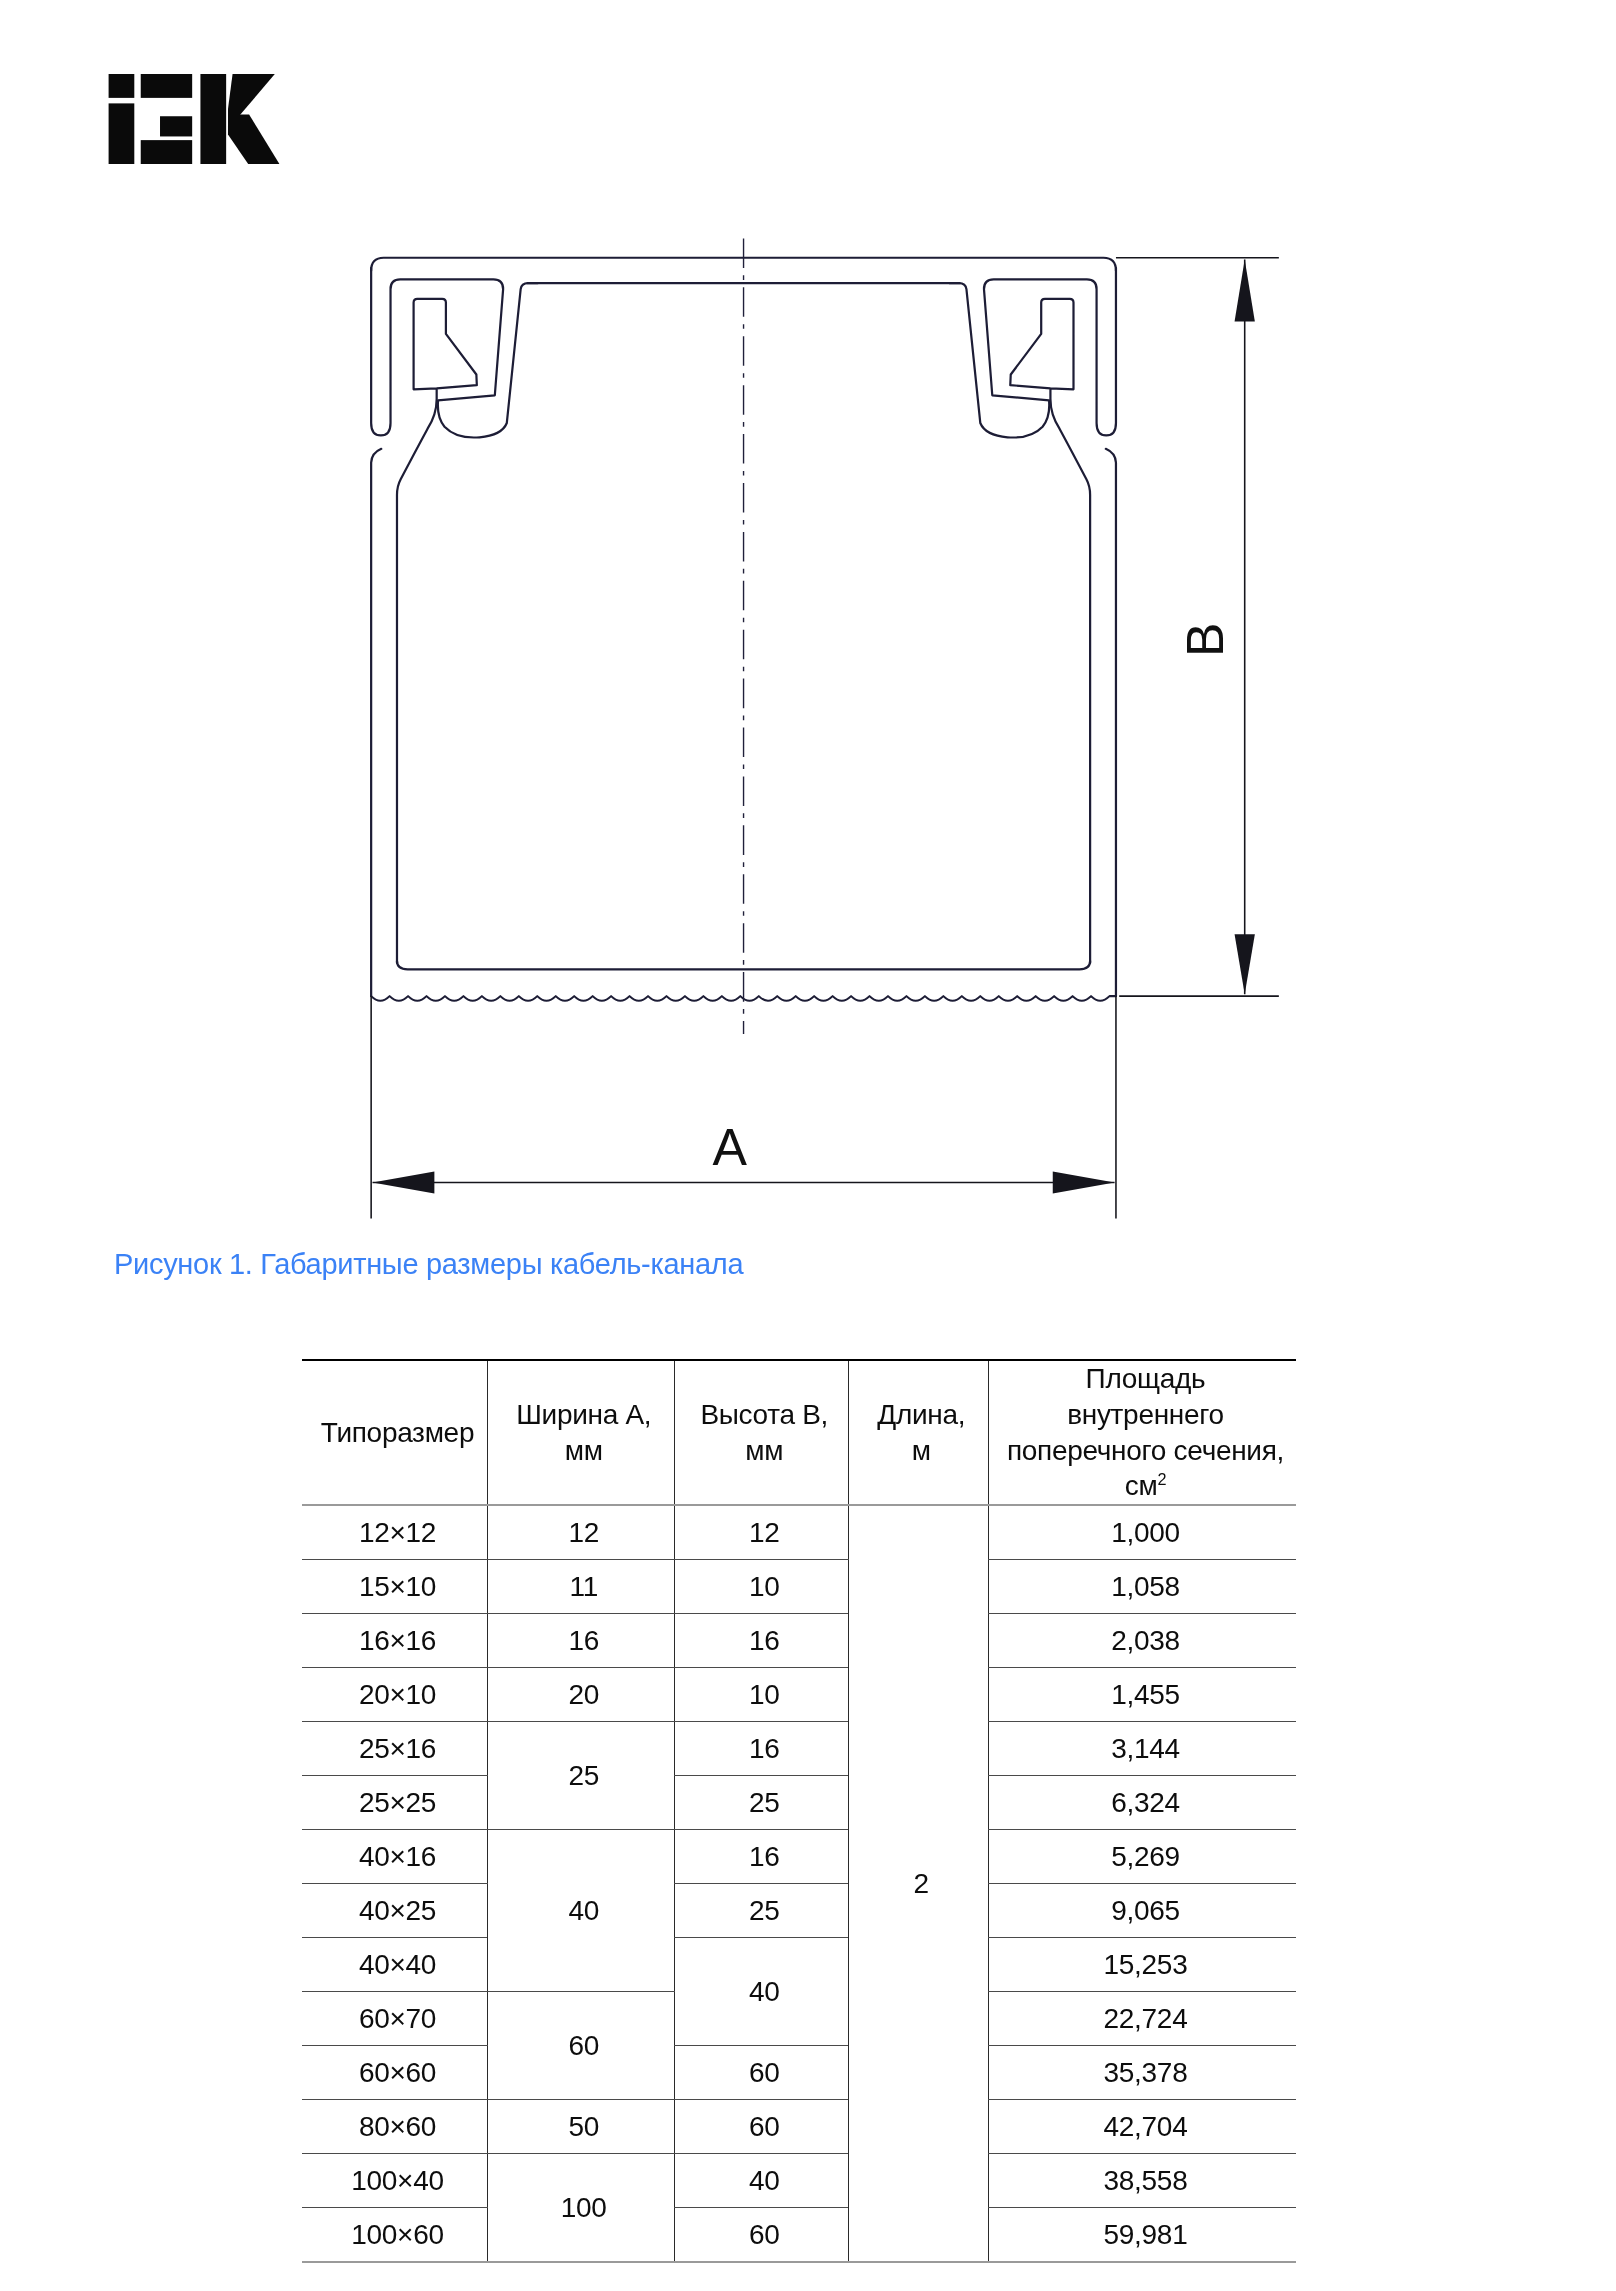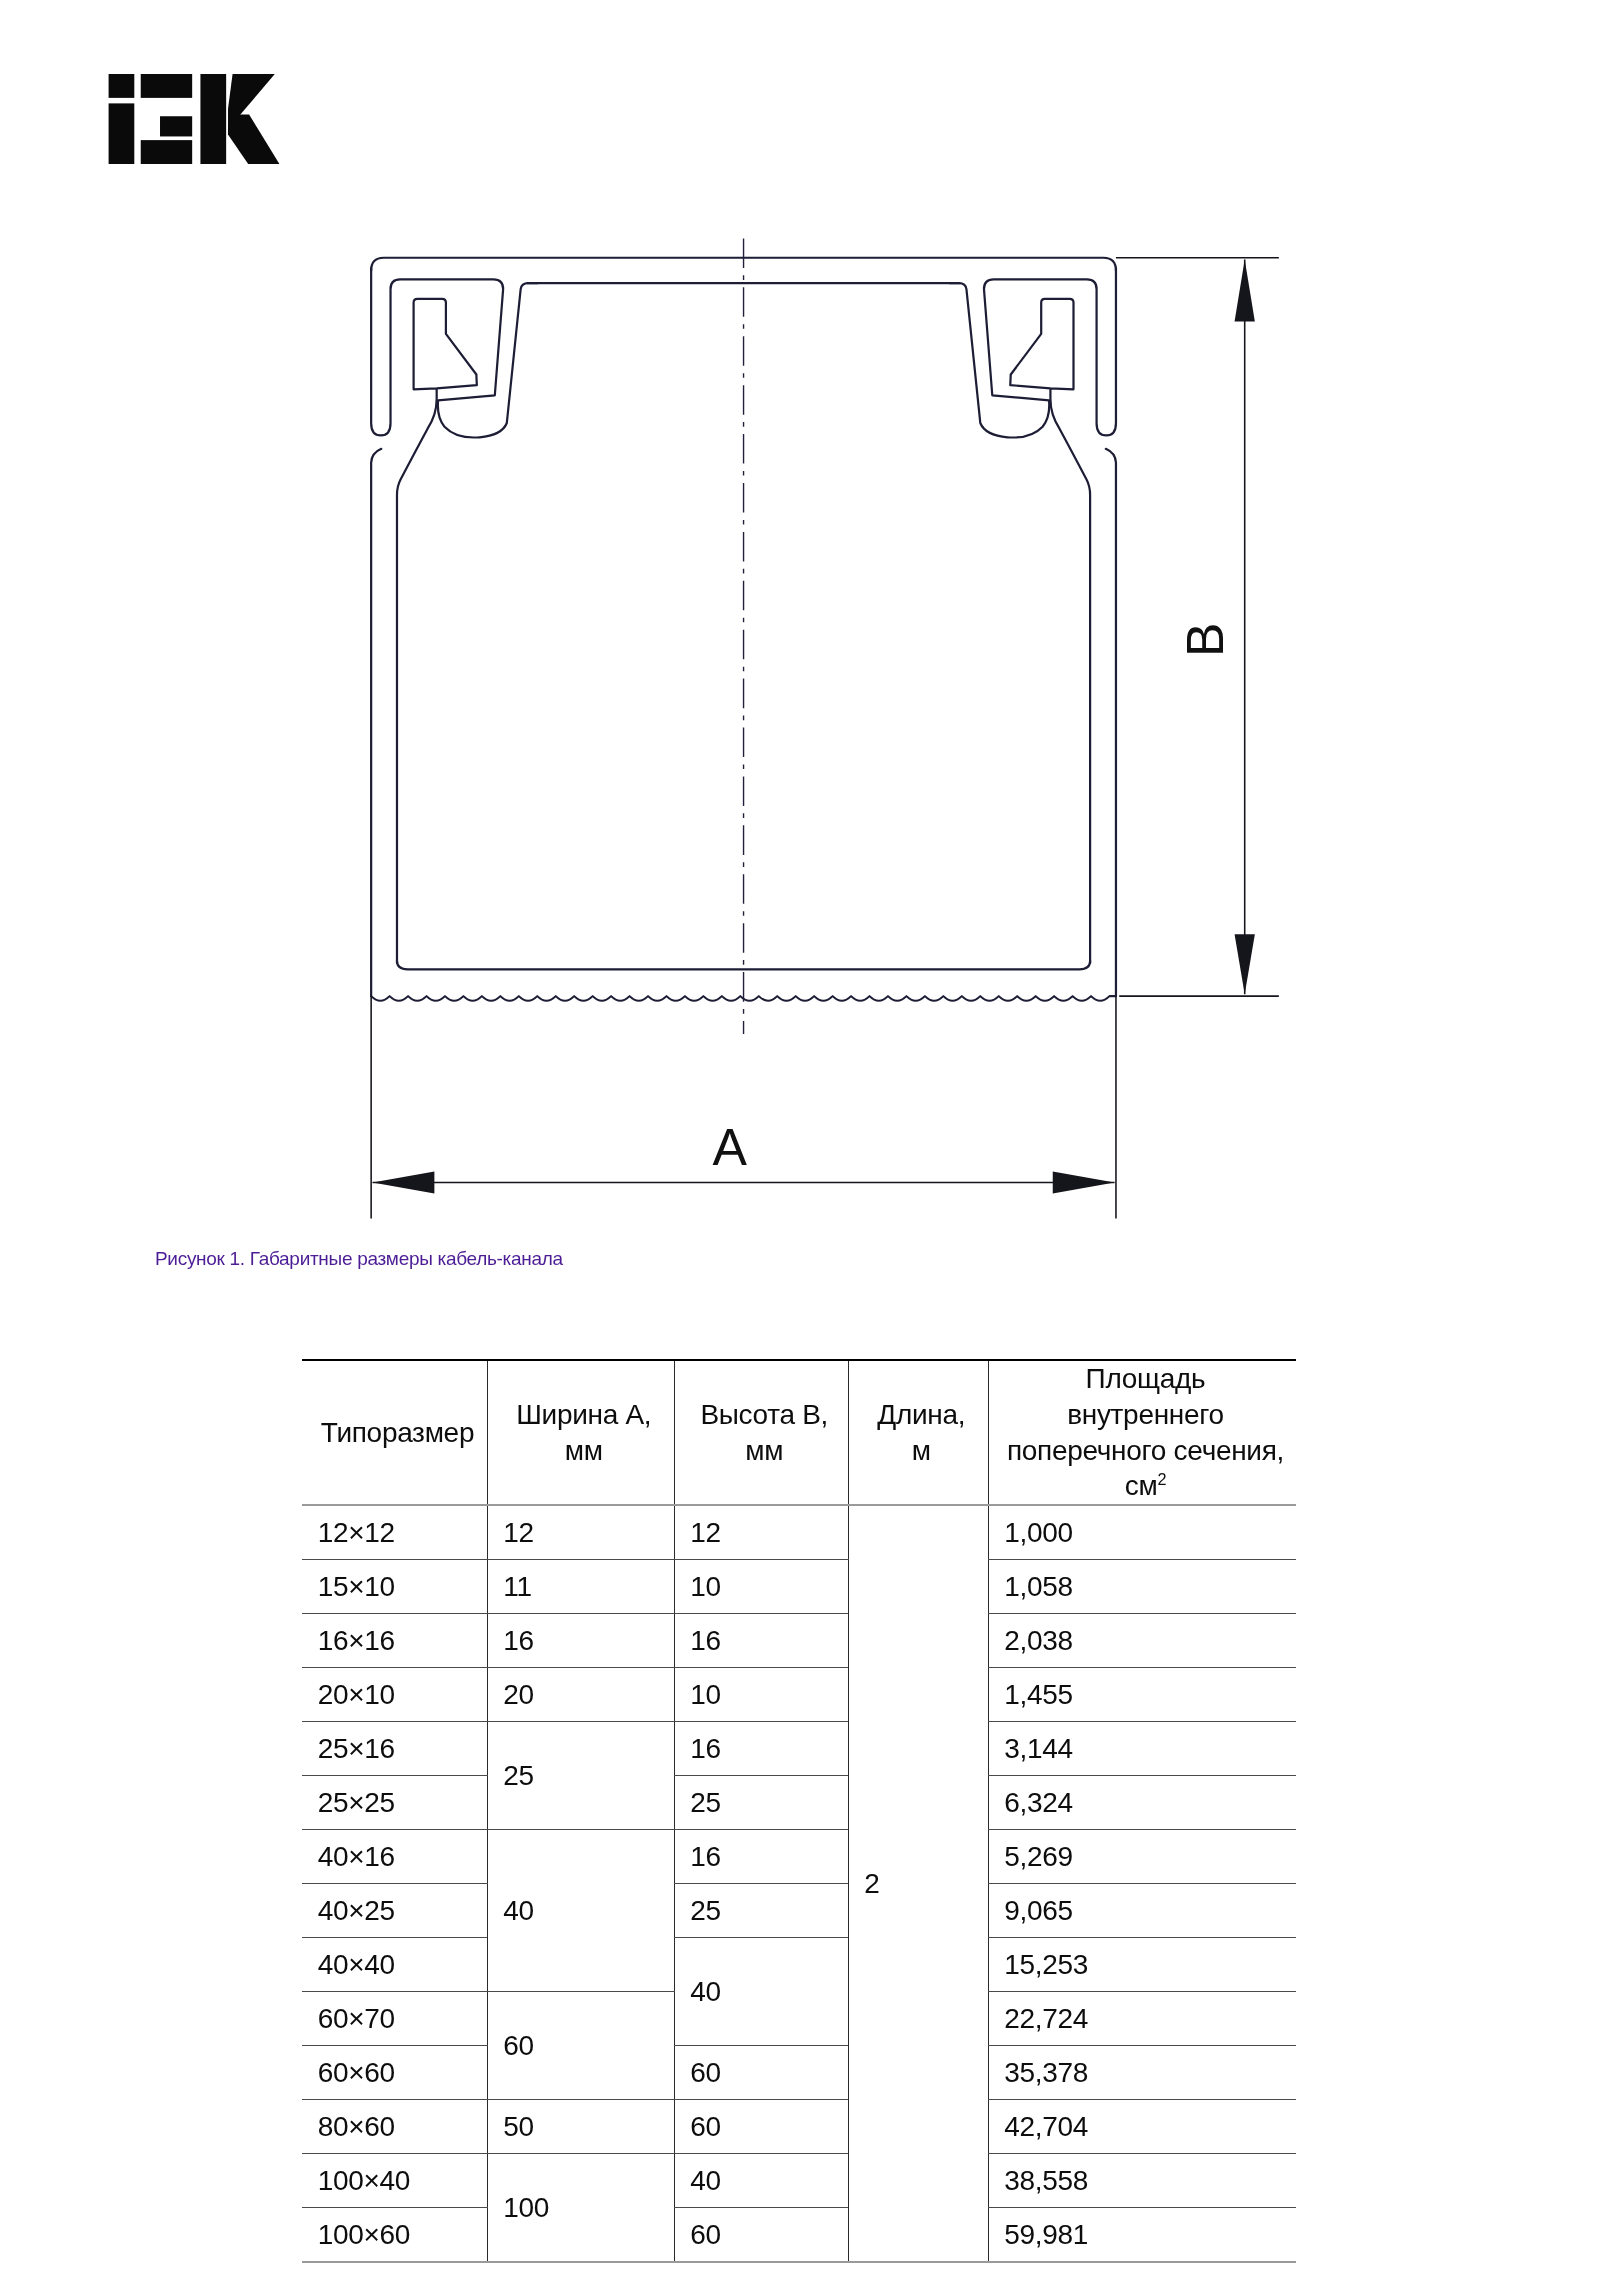--- a/index.html
+++ b/index.html
@@ -11,43 +11,42 @@
     color:#111;
     overflow:hidden;
     margin:0 auto;
   }
   
   .logo{position:absolute;left:108px;top:74px;width:172px;height:90px;}
   
   .figure{position:absolute;left:305px;top:231px;width:1034px;height:1006px;}
   .caption{
     position:absolute;left:114px;top:1248px;
-    font-size:19px;letter-spacing:-0.3px;color:#4c1d95;
+    font-size:29px;letter-spacing:-0.3px;color:#3b82f6;
     white-space:nowrap;
-    margin-left:41px;
   }
   
   .spec-table{
     position:absolute;left:302px;top:1359px;
     width:994px;
     border-collapse:collapse;
     table-layout:fixed;
     font-size:28px;letter-spacing:-0.3px;color:#0d0d0d;
     border-top:2.8px solid #000;
     border-bottom:2.8px solid #9a9a9a;
   }
   .spec-table th{
     height:83px;
     font-weight:normal;text-align:center;vertical-align:middle;
     padding:0 9.2px 0 15.7px;line-height:1.28;
     border-bottom:2.8px solid #9a9a9a;
   }
   .spec-table td{
     height:53px;
-    vertical-align:middle;text-align:left;
+    vertical-align:middle;text-align:center;
     padding:0 9.2px 0 15.7px;
     border-bottom:1.8px solid #4a4a4a;
   }
   .spec-table th + th, .spec-table td + td{border-left:1.8px solid #2a2a2a;}
   
   .spec-table sup{font-size:58%;vertical-align:super;line-height:0;}
 </style>
 </head>
 <body>
 

